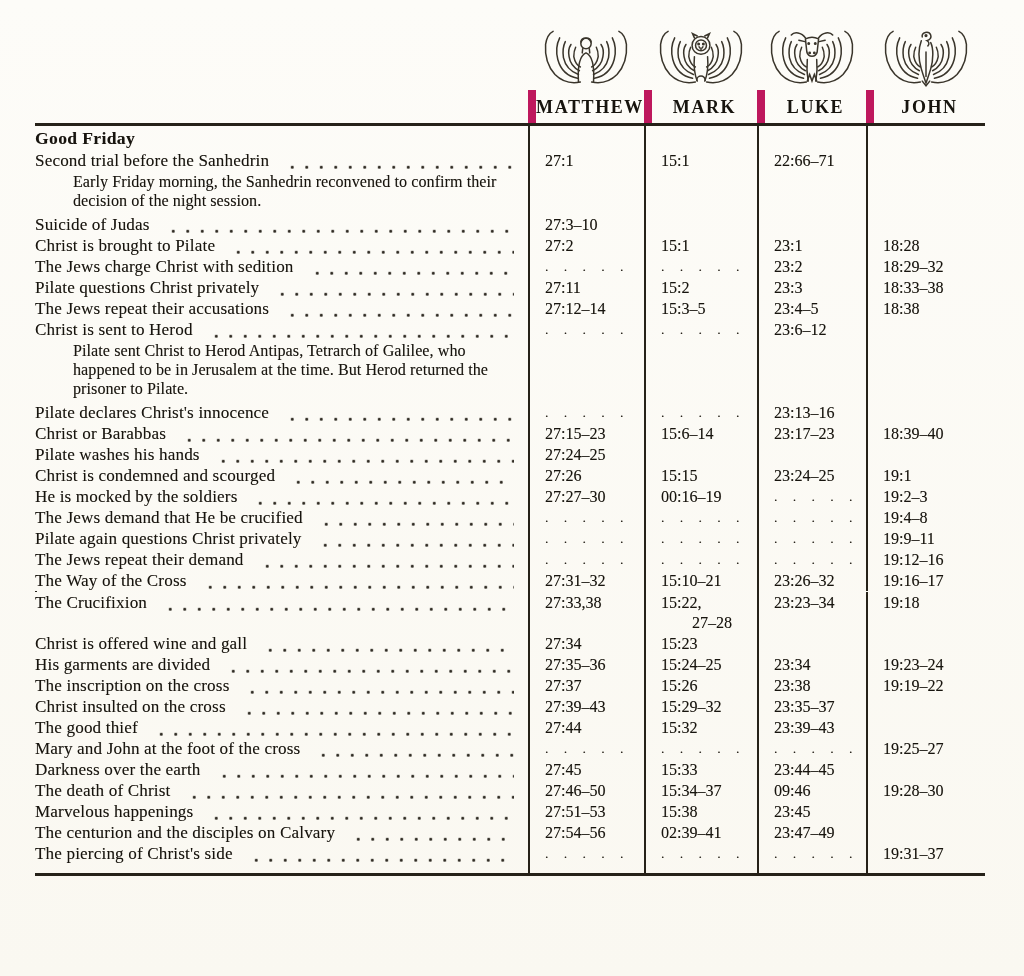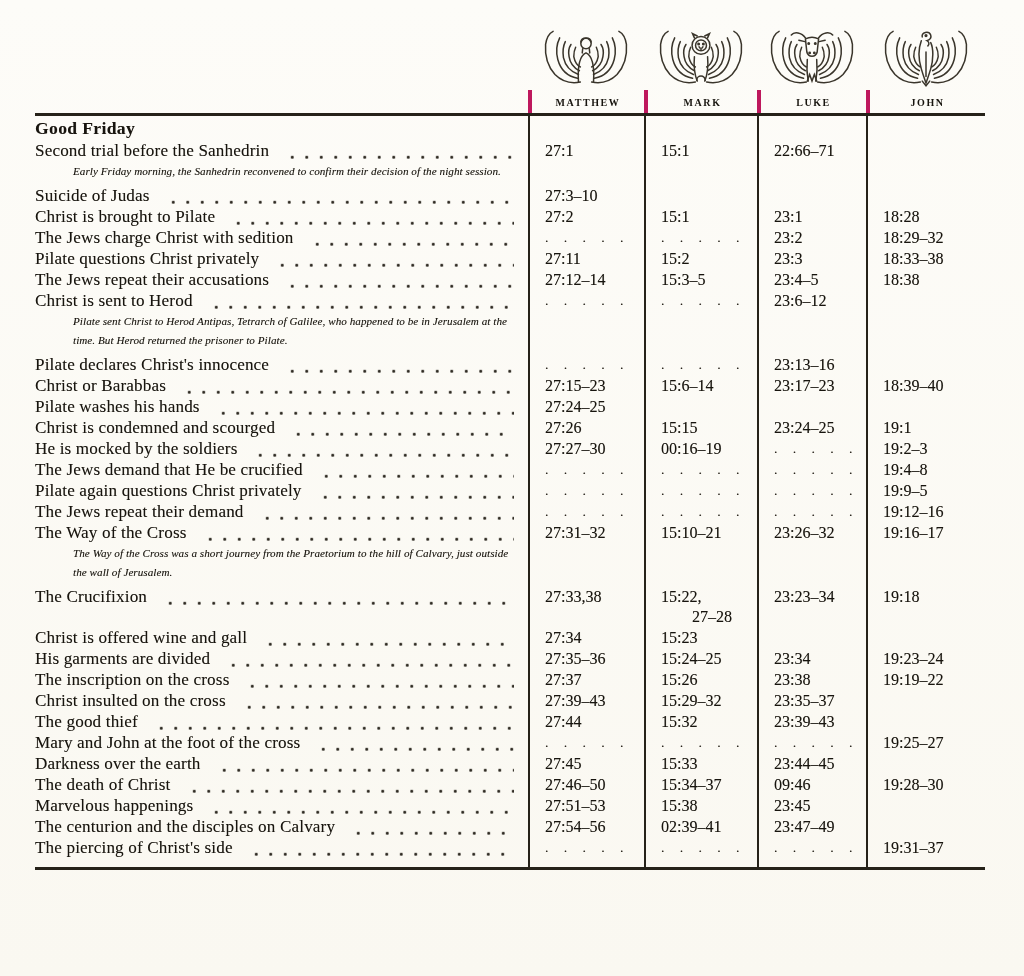--- a/index.html
+++ b/index.html
@@ -17,24 +17,24 @@
   .grid{display:grid;grid-template-columns:493px 116px 113px 109px 119px;}
 
   
   .icons-row{align-items:end;height:68px;}
   .icon-cell{display:flex;justify-content:center;align-items:flex-end;}
   .icon-cell svg{display:block;}
 
   
   .labels-row{border-bottom:3px solid #262219;}
   .label-cell{
-    border-left:4px solid #be185d;
+    border-left:8px solid #be185d;
     text-align:center;
     font-weight:bold;
-    font-size:10px;
+    font-size:18px;
     letter-spacing:1.6px;
     padding:7px 0 5px 0;
   }
 
   
   .table-frame{border-bottom:3px solid #262219;}
   .row{display:grid;grid-template-columns:493px 116px 113px 109px 119px;}
   .cell-desc{
     display:flex;align-items:flex-end;
     font-size:17px;line-height:21px;
@@ -59,22 +59,21 @@
     text-shadow:0.25px 0.25px 0 rgba(25,20,8,0.35);
   }
   .dotcell{letter-spacing:6px;font-size:13.5px;color:#221e16;}
 
   .row-section .cell-desc{
     font-weight:bold;font-size:17.5px;line-height:24px;letter-spacing:0.4px;
   }
   .row-section .ref,.row-spacer .ref,.row-note .ref,.row-cont .ref{min-height:1px;}
 
   .row-note .cell-desc{
-    font-style:italic;
-    font-size:11px;line-height:19px;
+    font-size:16px;line-height:19px;
     padding:1px 6px 4px 38px;
   }
   .row-note .title{white-space:normal;letter-spacing:0.1px;}
 
   .row-cont .cell-desc{line-height:20px;}
   .row-cont .ref{padding-left:46px;line-height:20px;}
 
   .row-spacer > div{height:9px;}
 </style>
 </head>
@@ -328,21 +327,21 @@
     <div class="ref">19:4–8</div>
   </div>
           <div class="row row-event">
     <div class="cell-desc">
       <span class="title">Pilate again questions Christ privately</span>
       <span class="leader"></span>
     </div>
     <div class="ref dotcell">. . . . .</div>
     <div class="ref dotcell">. . . . .</div>
     <div class="ref dotcell">. . . . .</div>
-    <div class="ref">19:9–5</div>
+    <div class="ref">19:9–11</div>
   </div>
           <div class="row row-event">
     <div class="cell-desc">
       <span class="title">The Jews repeat their demand</span>
       <span class="leader"></span>
     </div>
     <div class="ref dotcell">. . . . .</div>
     <div class="ref dotcell">. . . . .</div>
     <div class="ref dotcell">. . . . .</div>
     <div class="ref">19:12–16</div>
@@ -351,24 +350,20 @@
     <div class="cell-desc">
       <span class="title">The Way of the Cross</span>
       <span class="leader"></span>
     </div>
     <div class="ref">27:31–32</div>
     <div class="ref">15:10–21</div>
     <div class="ref">23:26–32</div>
     <div class="ref">19:16–17</div>
   </div>
           <div class="row row-note">
-    <div class="cell-desc">
-      <span class="title">The Way of the Cross was a short journey from the Praetorium to the hill of Calvary, just outside the wall of Jerusalem.</span>
-
-    </div>
     <div class="ref"></div>
     <div class="ref"></div>
     <div class="ref"></div>
     <div class="ref"></div>
   </div>
           <div class="row row-event">
     <div class="cell-desc">
       <span class="title">The Crucifixion</span>
       <span class="leader"></span>
     </div>

